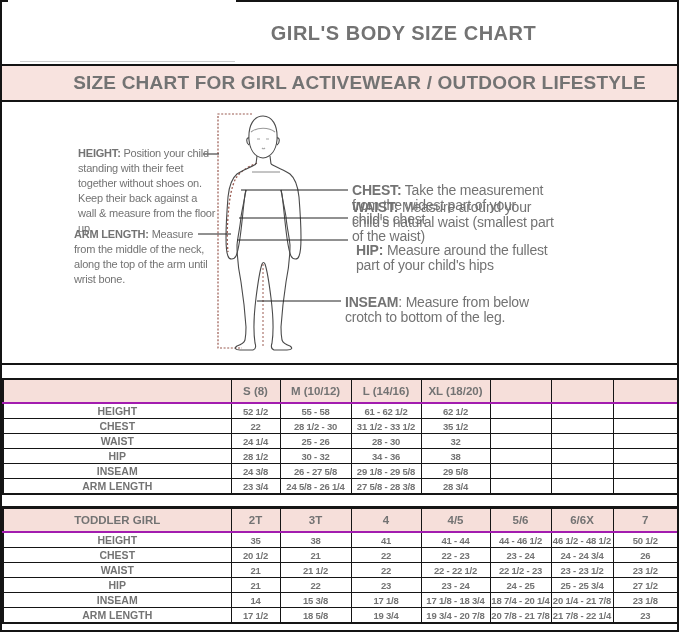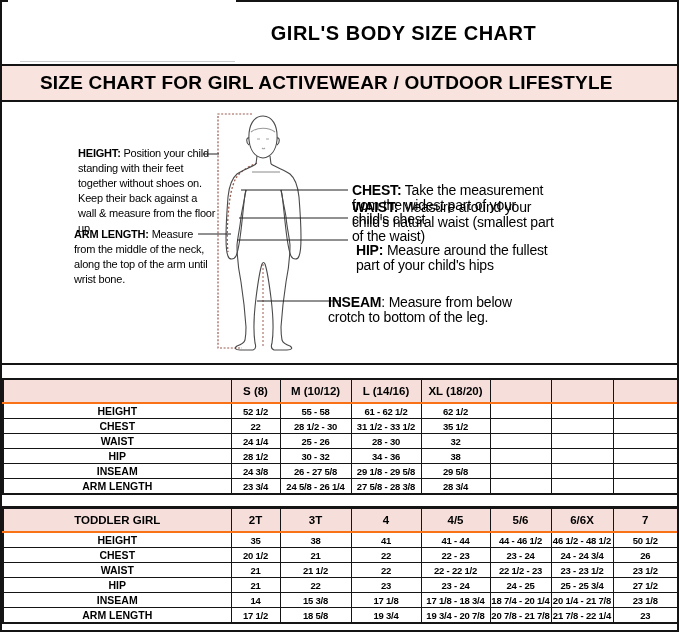--- a/index.html
+++ b/index.html
@@ -1,21 +1,21 @@
 <!DOCTYPE html>
 <html><head>
 <meta charset="utf-8">
 <style>
   html,body { margin:0; padding:0; background:#fff; }
   .page {
     position:relative;
     width:679px; height:632px;
     background:#ffffff;
     font-family:"Liberation Sans", sans-serif;
-    color:#000000;
+    color:#737373;
     overflow:hidden;
     box-sizing:border-box;
   }
   .frame {
     position:absolute; inset:0;
     border:2px solid #141414;
     pointer-events:none;
     z-index:5;
   }
   
@@ -31,20 +31,21 @@
   }
   .page-title { font-size:20px; font-weight:bold; letter-spacing:0.5px; }
 
   .banner {
     height:36px;
     border-bottom:2px solid #141414;
     background:#f8e3df;
     display:flex; align-items:center;
     padding-left:40px;
     box-sizing:border-box;
+    justify-content:center;
   }
   .banner-text { font-size:19px; font-weight:bold; letter-spacing:0.2px; }
 
   .diagram {
     position:relative;
     height:263px;
     border-bottom:2px solid #141414;
     box-sizing:border-box;
   }
   .diagram svg { position:absolute; left:0; top:0; }
@@ -67,21 +68,21 @@
   table.size-grid th, table.size-grid td {
     border:1px solid #151515;
     text-align:center; vertical-align:middle;
     padding:0; height:14px;
     overflow:hidden; white-space:nowrap;
   }
   table.size-grid thead th {
     background:#f6dfda;
     height:22px;
     font-size:11.5px; font-weight:bold;
-    border-bottom:2px solid #f97316;
+    border-bottom:2px solid #a21caf;
   }
   table.size-grid tbody th { font-size:10.5px; font-weight:bold; }
   table.size-grid tbody td { font-size:9.5px; font-weight:bold; letter-spacing:-0.2px; }
   #toddler-table { border-top:3px solid #151515; }
 </style>
 </head>
 <body>
 
 <div class="page">
   <div class="frame"></div>
@@ -147,21 +148,21 @@
     </div>
     <div class="ann ann-right" style="left:352px; top:81px; width:200px;">
       <b>CHEST:</b><span> Take the measurement from the widest part of your child's chest</span>
     </div>
     <div class="ann ann-right" style="left:352px; top:98px; width:208px;">
       <b>WAIST:</b><span> Measure around your child's natural waist (smallest part of the waist)</span>
     </div>
     <div class="ann ann-right" style="left:356px; top:141px; width:200px;">
       <b>HIP:</b><span> Measure around the fullest part of your child's hips</span>
     </div>
-    <div class="ann ann-right" style="left:328px; top:193px; width:215px;">
+    <div class="ann ann-right" style="left:345px; top:193px; width:215px;">
       <b>INSEAM</b><span>: Measure from below crotch to bottom of the leg.</span>
     </div>
   </div>
 
   <div class="gap1"></div>
 
   <table class="size-grid" id="size-table">
     <colgroup>
       <col style="width:228px">
         <col style="width:49px">

